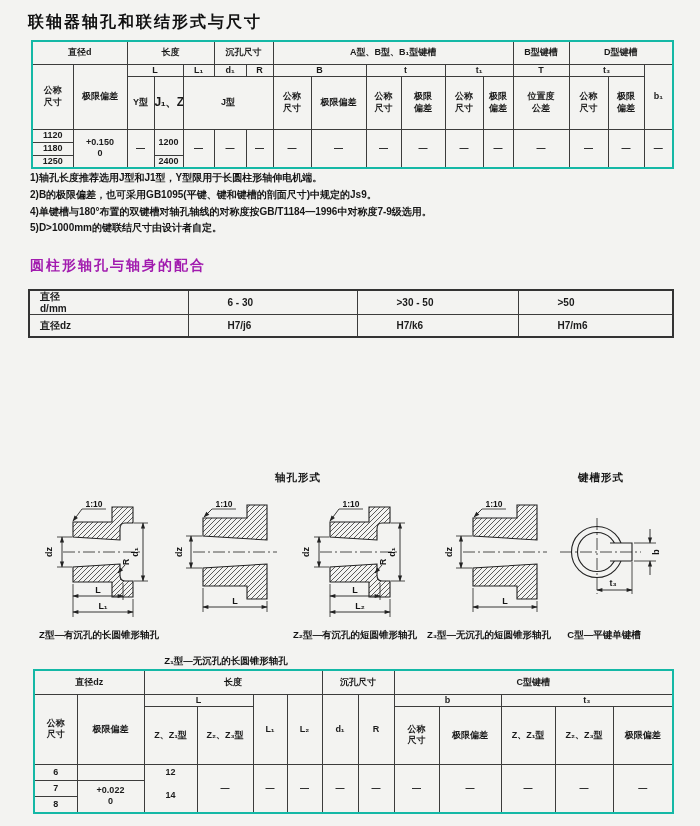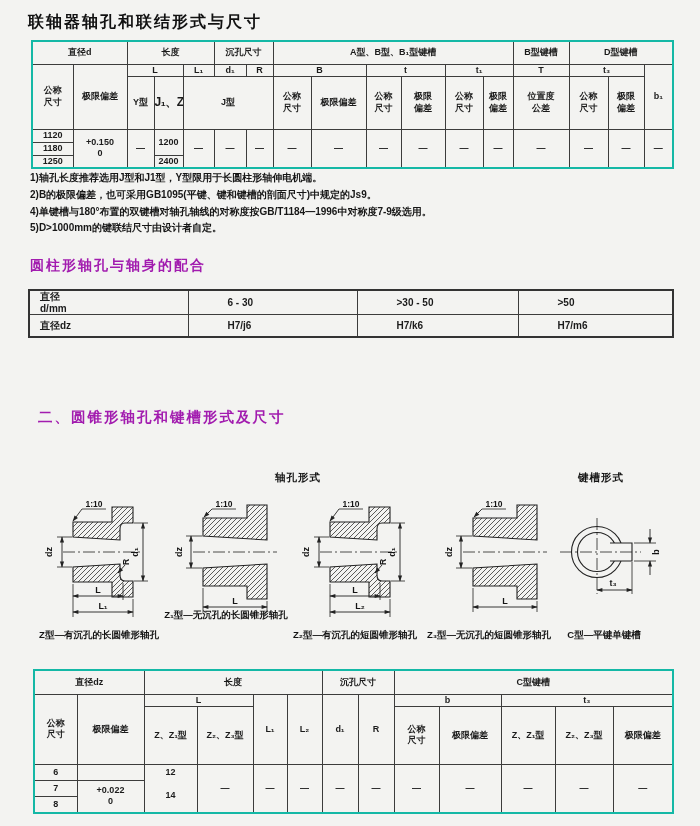--- a/index.html
+++ b/index.html
@@ -162,21 +162,20 @@
     <tr style="height:22px;">
       <td class="lbl">直径dz</td>
       <td>H7/j6</td>
       <td>H7/k6</td>
       <td>H7/m6</td>
     </tr>
   </tbody>
     </table>
 
 
-  <div class="abs h-sub" style="left:38px;top:408px;font-size:14.5px;">二、圆锥形轴孔和键槽形式及尺寸</div>
 
   <div class="formlab" style="left:298px;top:471px;">轴孔形式</div>
   <div class="formlab" style="left:601px;top:471px;">键槽形式</div>
 
   <svg class="abs" style="left:0;top:470px;" width="700" height="160" viewBox="0 470 700 160">
     <defs>
       <pattern id="hatch" patternUnits="userSpaceOnUse" width="5" height="5">
         <path d="M-1,6 L6,-1" stroke="#333" stroke-width="0.8"></path>
         <path d="M-1,1 L1,-1" stroke="#333" stroke-width="0.8"></path>
       </pattern>
@@ -257,21 +256,21 @@
       <line class="dimE" x1="650" y1="529" x2="650" y2="543"></line>
       <line class="dimE" x1="650" y1="575" x2="650" y2="561"></line>
       <text class="lab" transform="rotate(-90 659 552)" x="659" y="552" text-anchor="middle">b</text>
       <line class="ext" x1="632" y1="562" x2="632" y2="594"></line>
       <line class="dim" x1="597" y1="590" x2="632" y2="590"></line>
       <text class="lab" x="613" y="586" text-anchor="middle">t₃</text>
     </g>
   </svg>
 
   <div class="cap" style="left:99px;top:629px;">Z型—有沉孔的长圆锥形轴孔</div>
-  <div class="cap" style="left:226px;top:609px;">Z₁型—无沉孔的长圆锥形轴孔</div>
+  <div class="cap" style="left:226px;top:655px;">Z₁型—无沉孔的长圆锥形轴孔</div>
   <div class="cap" style="left:355px;top:629px;">Z₂型—有沉孔的短圆锥形轴孔</div>
   <div class="cap" style="left:489px;top:629px;">Z₃型—无沉孔的短圆锥形轴孔</div>
   <div class="cap" style="left:604px;top:629px;">C型—平键单键槽</div>
 
   <table class="t t3 abs" style="left:33px;top:669px;width:639px;">
     <colgroup>
       <col style="width:43px">
         <col style="width:67px">
         <col style="width:53px">
         <col style="width:56px">

